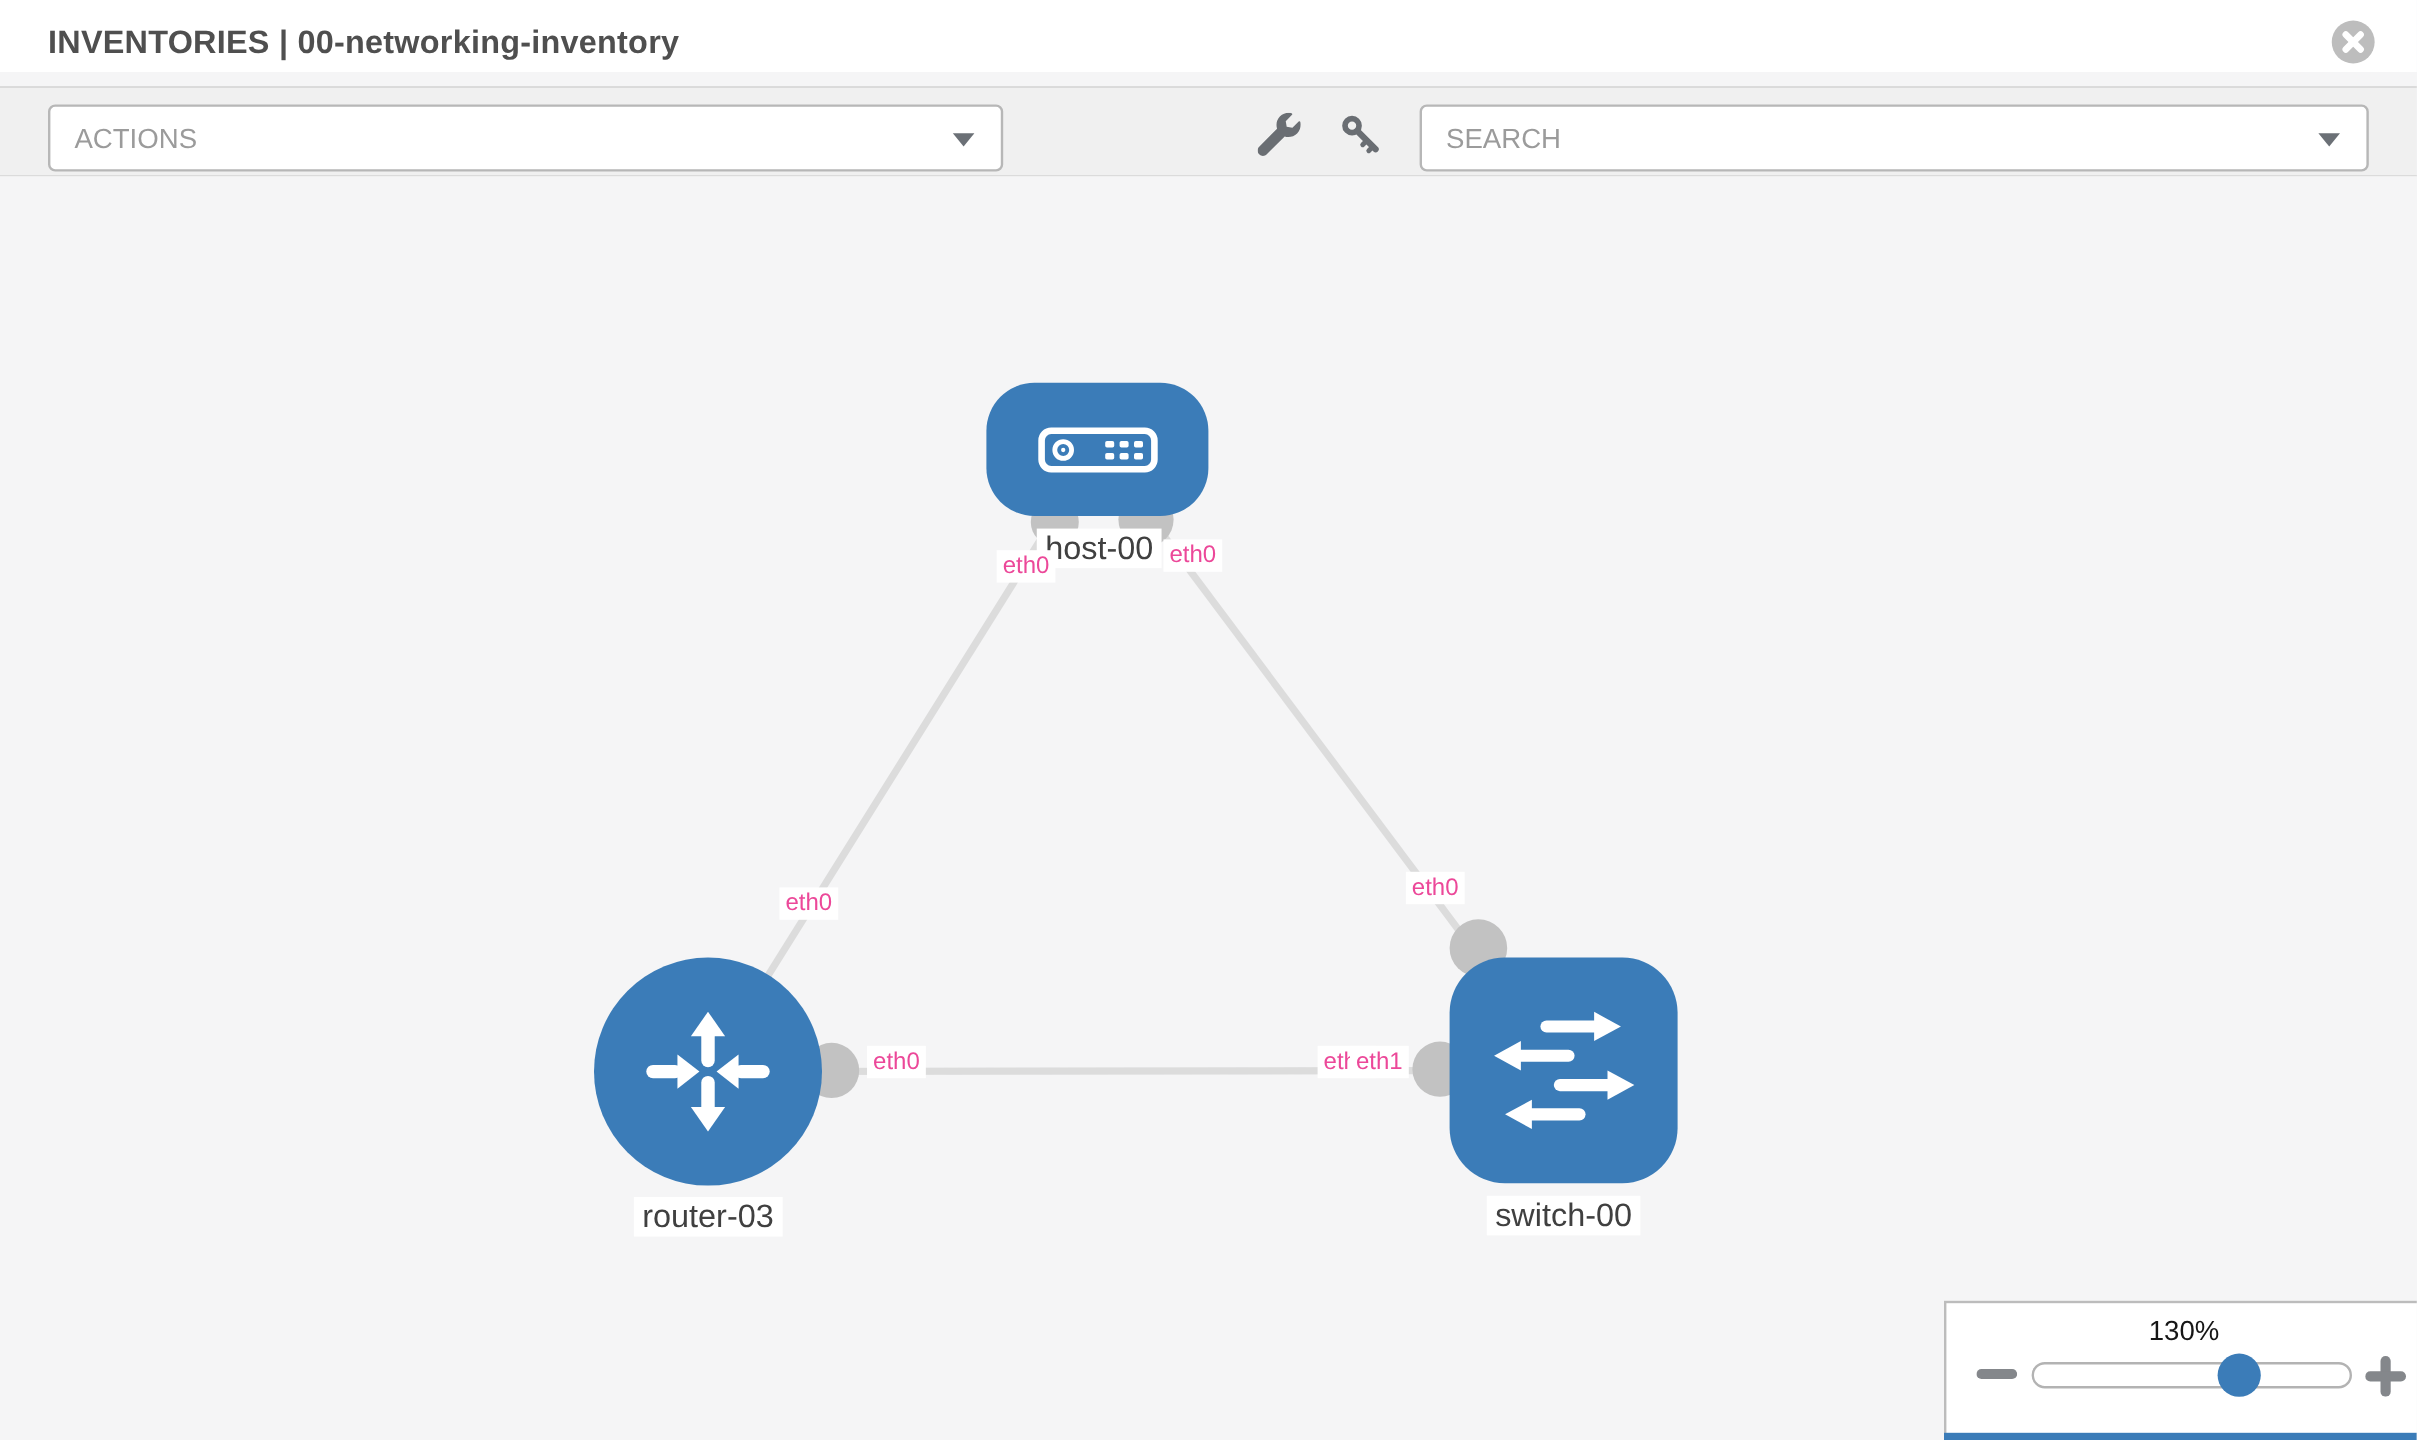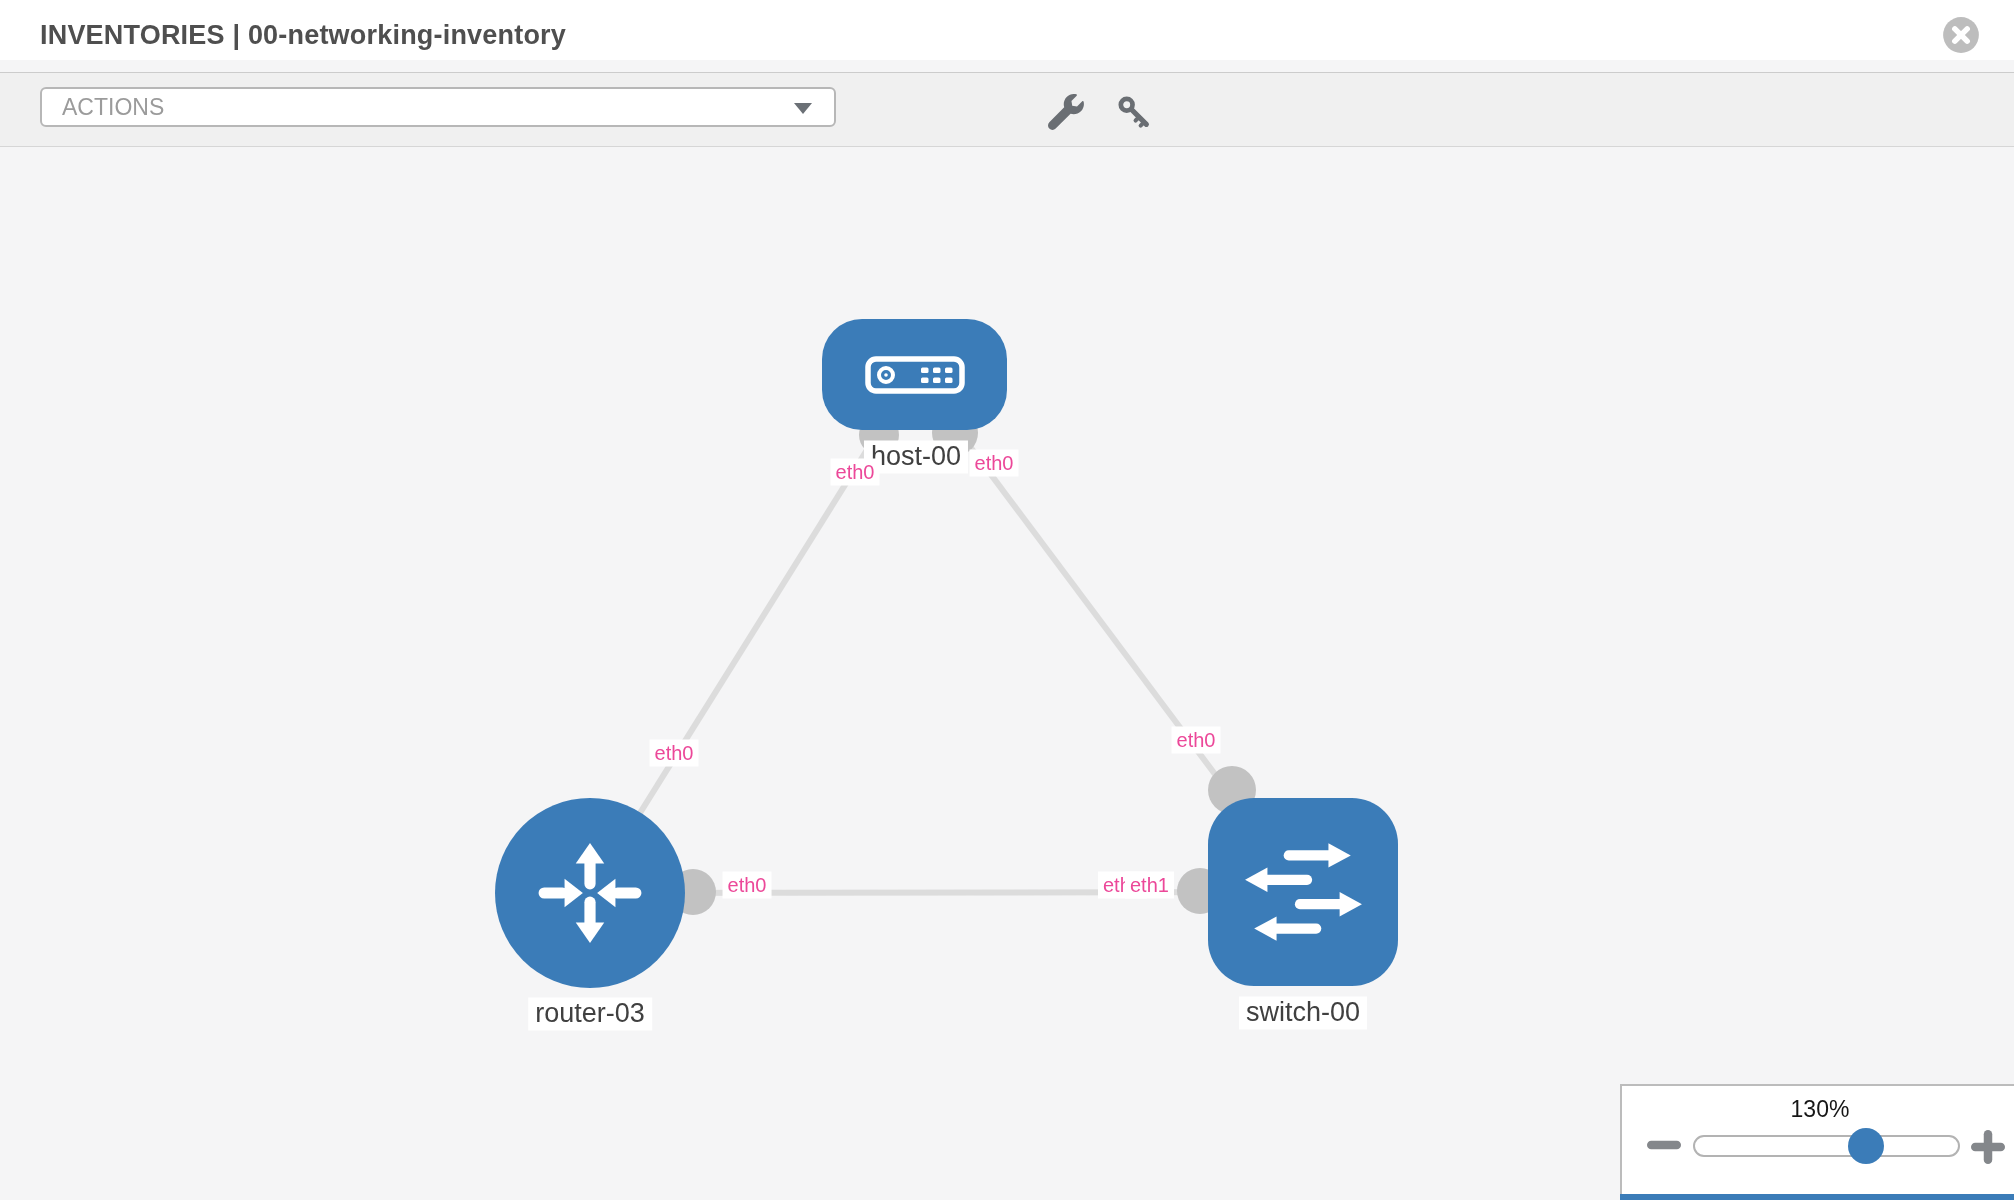--- a/index.html
+++ b/index.html
@@ -9,21 +9,21 @@
   
   .hdr { position:absolute; left:0; top:0; width:2014px; height:60px; background:#ffffff; }
   .hdr h1 { position:absolute; left:40px; top:20px; font-size:27px; font-weight:700;
             color:#4f4f4f; letter-spacing:.2px; }
   .close-btn { position:absolute; right:34px; top:16px; width:38px; height:38px;
                border:none; background:transparent; cursor:pointer; }
 
   
   .tbar { position:absolute; left:0; top:72px; width:2014px; height:75px; background:#f0f0f0;
           border-top:1px solid #cccccc; border-bottom:1px solid #d6d6d6; }
-  .select { position:absolute; top:14px; height:40px; background:#fff; border:2px solid #b7b7b7;
+  .select { position:absolute; top:14px; height:56px; background:#fff; border:2px solid #b7b7b7;
             border-radius:6px; display:flex; align-items:center; padding:0 20px;
             font-size:23px; color:#9b9b9b; cursor:pointer; }
   .select .caret { position:absolute; right:22px; top:50%; margin-top:-4px; width:0; height:0;
                    border-left:9px solid transparent; border-right:9px solid transparent;
                    border-top:11px solid #6b7076; }
   .sel-actions { left:40px;  width:796px; }
   .sel-search  { left:1183px; width:791px; }
   .tool-btn { position:absolute; top:18px; width:44px; height:44px; border:none;
               background:transparent; cursor:pointer; }
   .tool-wrench { left:1044px; }
@@ -101,20 +101,24 @@
     <svg width="36" height="36" viewBox="0 0 32 32">
       <g stroke="#6a6e73" fill="none">
         <circle cx="9.5" cy="9.5" r="5.2" stroke-width="4.2"></circle>
         <line x1="13.8" y1="13.8" x2="27" y2="27" stroke-width="4.6" stroke-linecap="round"></line>
         <line x1="20.5" y1="20.5" x2="17.4" y2="23.6" stroke-width="3.6" stroke-linecap="round"></line>
         <line x1="25" y1="25" x2="21.9" y2="28.1" stroke-width="3.6" stroke-linecap="round"></line>
       </g>
     </svg>
   </button>
 
+  <div class="select sel-search">
+    <span>SEARCH</span>
+    <span class="caret"></span>
+  </div>
 </div>
 
 <div class="canvas">
 
   <svg class="edges" width="2014" height="1053" viewBox="0 0 2014 1053">
     <line x1="915" y1="226" x2="590" y2="746" stroke="#dcdcdc" stroke-width="6"></line>
     <line x1="915" y1="226" x2="1303" y2="745" stroke="#dcdcdc" stroke-width="6"></line>
     <line x1="590" y1="746" x2="1303" y2="745" stroke="#dcdcdc" stroke-width="6"></line>
     <circle cx="879" cy="288" r="20" fill="#c2c2c2"></circle>
     <circle cx="955" cy="286" r="23" fill="#c2c2c2"></circle>

